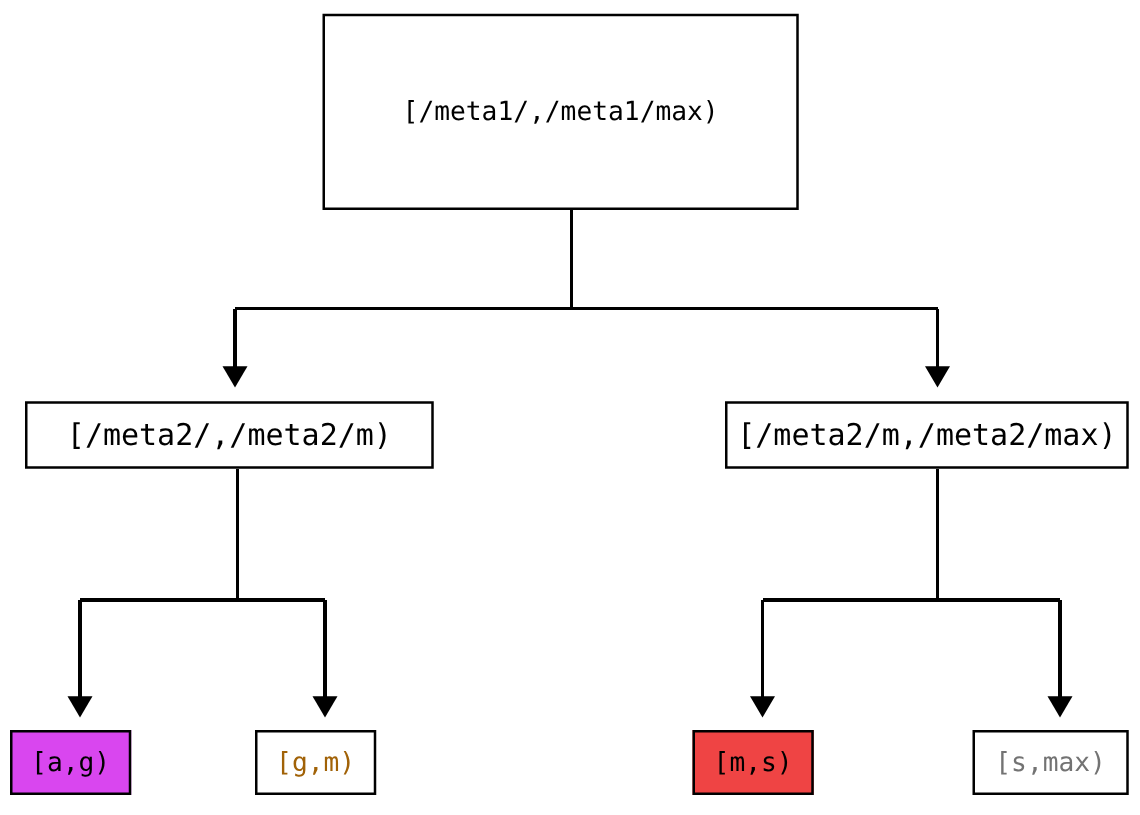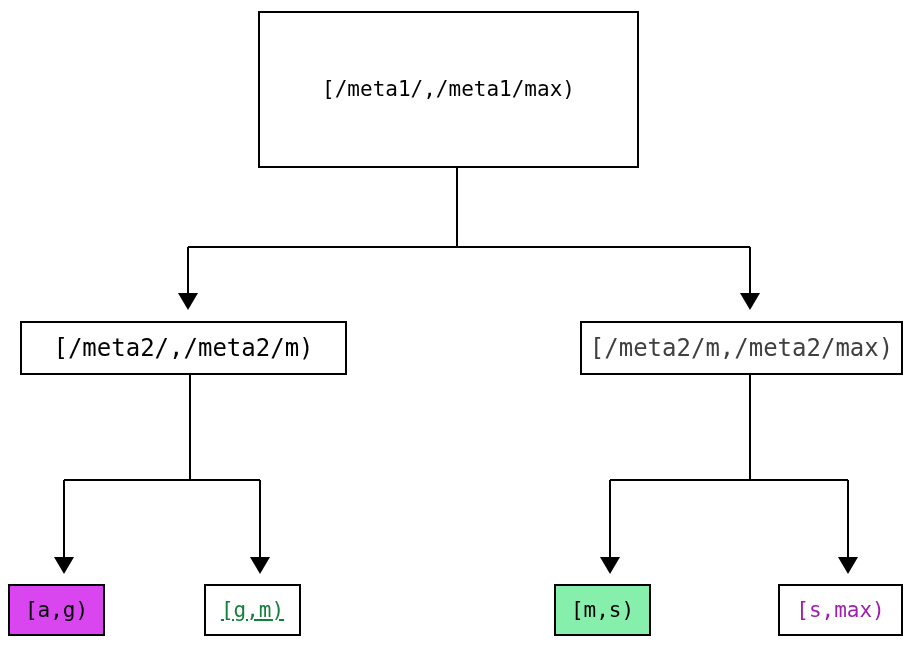--- a/index.html
+++ b/index.html
@@ -79,32 +79,32 @@
 
   <div class="tree-node level-root" style="left: 258px; top: 11px; width: 381px; height: 157px; border-width: 2px; border-color: rgb(0, 0, 0); background: rgb(255, 255, 255);">
     <span class="node-label" style="color: rgb(0, 0, 0);">[/meta1/,/meta1/max)</span>
   </div>
 
   <div class="tree-node level-mid" style="left: 20px; top: 321px; width: 327px; height: 54px; border-width: 2px; border-color: rgb(0, 0, 0); background: rgb(255, 255, 255);">
     <span class="node-label" style="color: rgb(0, 0, 0);">[/meta2/,/meta2/m)</span>
   </div>
 
   <div class="tree-node level-mid" style="left: 580px; top: 321px; width: 323px; height: 54px; border-width: 2px; border-color: rgb(0, 0, 0); background: rgb(255, 255, 255);">
-    <span class="node-label" style="color: #404040;">[/meta2/m,/meta2/max)</span>
+    <span class="node-label" style="color: #000000;">[/meta2/m,/meta2/max)</span>
   </div>
 
   <div class="tree-node level-leaf" style="left: 8px; top: 584px; width: 97px; height: 52px; border-width: 2px; border-color: rgb(0, 0, 0); background: #d946ef;">
     <span class="node-label" style="color: rgb(0, 0, 0);">[a,g)</span>
   </div>
 
   <div class="tree-node level-leaf" style="left: 204px; top: 584px; width: 97px; height: 52px; border-width: 2px; border-color: rgb(0, 0, 0); background: rgb(255, 255, 255);">
-    <span class="node-label" style="color: #15803d; text-decoration: underline;">[g,m)</span>
+    <span class="node-label" style="color: #a16207;">[g,m)</span>
   </div>
 
-  <div class="tree-node level-leaf" style="left: 554px; top: 584px; width: 97px; height: 52px; border-width: 2px; border-color: rgb(0, 0, 0); background: #86efac;">
+  <div class="tree-node level-leaf" style="left: 554px; top: 584px; width: 97px; height: 52px; border-width: 2px; border-color: rgb(0, 0, 0); background: #ef4444;">
     <span class="node-label" style="color: rgb(0, 0, 0);">[m,s)</span>
   </div>
 
   <div class="tree-node level-leaf" style="left: 778px; top: 584px; width: 125px; height: 52px; border-width: 2px; border-color: rgb(0, 0, 0); background: rgb(255, 255, 255);">
-    <span class="node-label" style="color: #a21caf;">[s,max)</span>
+    <span class="node-label" style="color: #737373;">[s,max)</span>
   </div>
 
 </div>
 
 </body></html>

